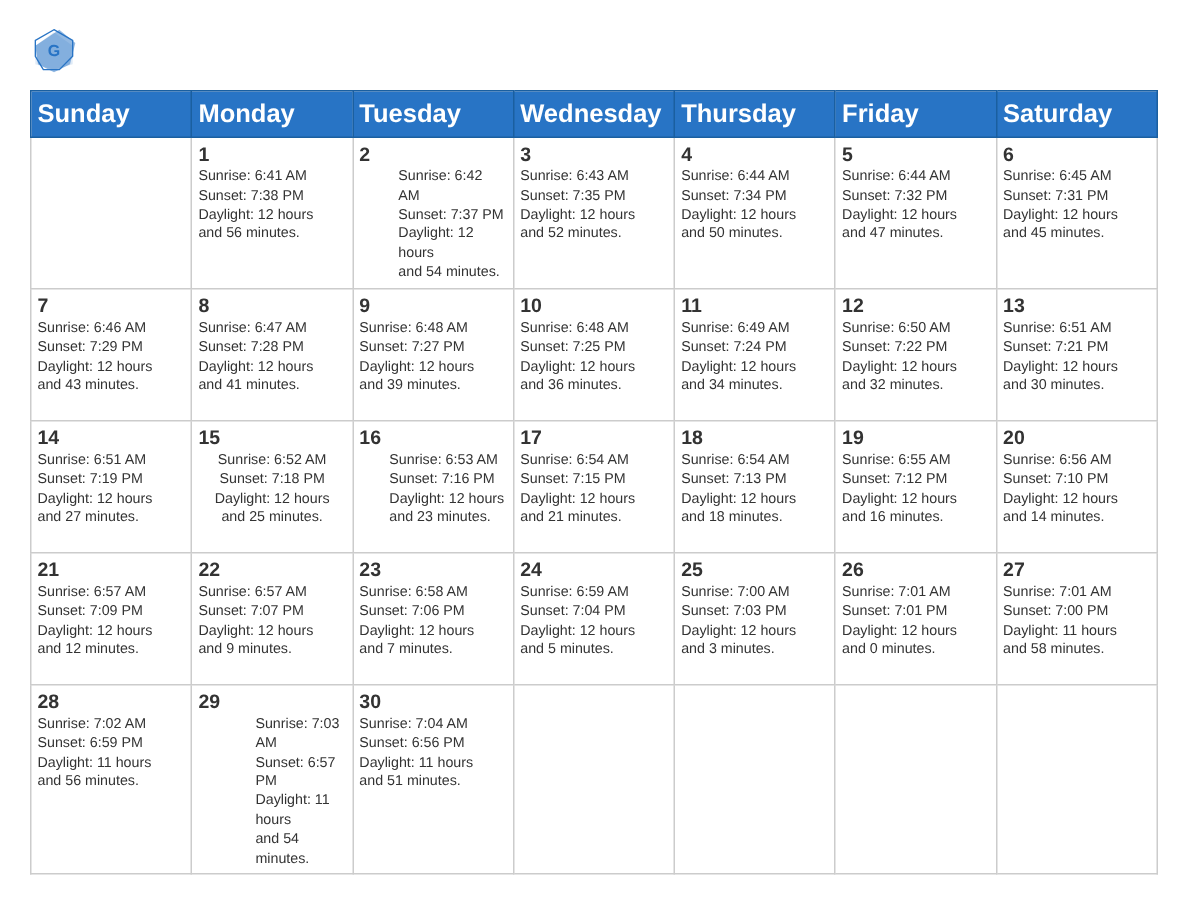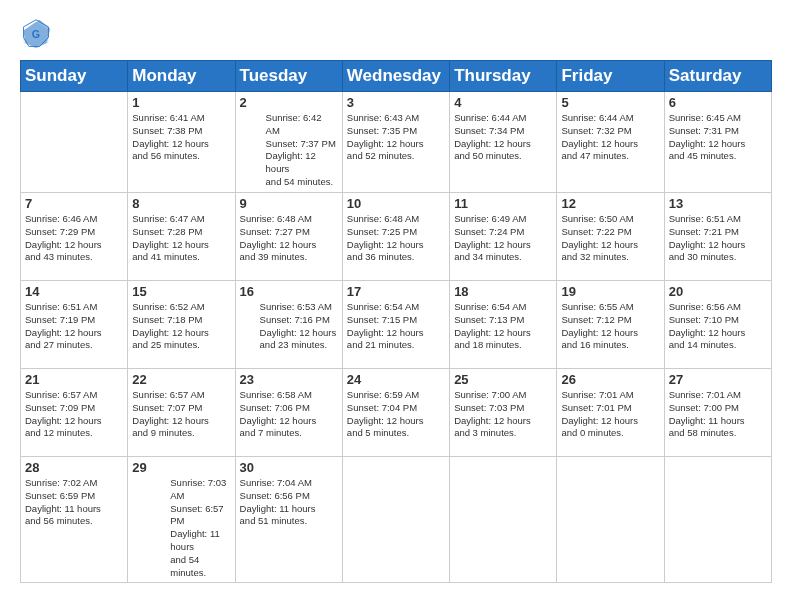--- a/index.html
+++ b/index.html
@@ -229,21 +229,21 @@
         <tr>
           <td>
             <span class="day-number">14</span>
             <div class="cell-info" style="white-space: pre-line;">Sunrise: 6:51 AM
 Sunset: 7:19 PM
 Daylight: 12 hours
 and 27 minutes.</div>
           </td>
           <td>
             <span class="day-number">15</span>
-            <div class="cell-info" style="white-space: pre-line;">Sunrise: 6:52 AM
+            <div class="cell-info" style="white-space: pre-line; text-align: center;">Sunrise: 6:52 AM
 Sunset: 7:18 PM
 Daylight: 12 hours
 and 25 minutes.</div>
           </td>
           <td>
             <span class="day-number">16</span>
             <div class="cell-info" style="white-space: pre-line; margin-left: 20px;">Sunrise: 6:53 AM
 Sunset: 7:16 PM
 Daylight: 12 hours
 and 23 minutes.</div>

